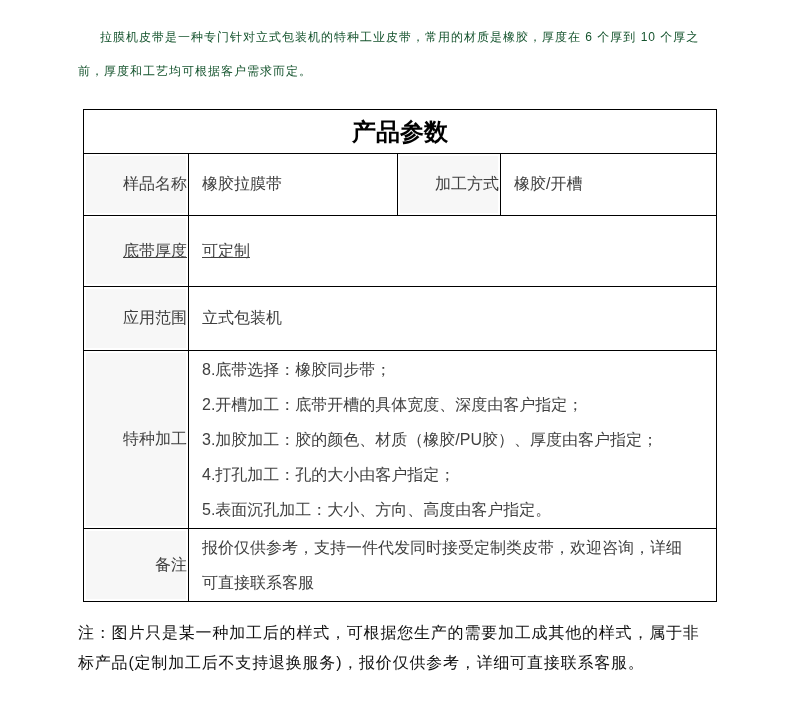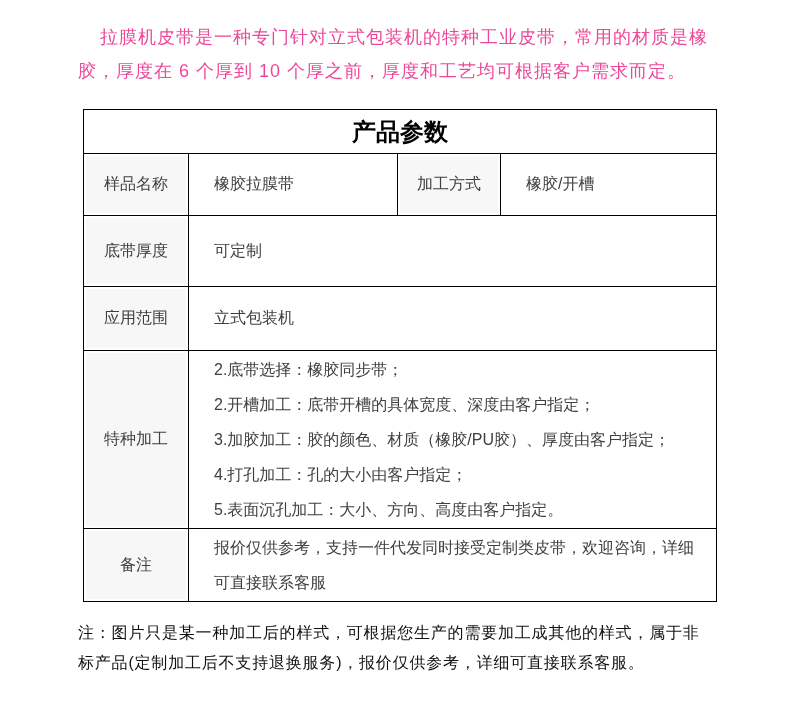--- a/index.html
+++ b/index.html
@@ -13,24 +13,24 @@
     width: 800px;
     height: 713px;
     background: #ffffff;
     overflow: hidden;
   }
   .intro {
     margin: 0;
     padding-top: 20px;
     margin-left: 78px;
     width: 646px;
-    font-size: 18px;
+    font-size: 12px;
     line-height: 34px;
     letter-spacing: 1px;
-    color: #ec4899;
+    color: #14532d;
     text-indent: 22px;
     word-break: break-all;
   }
   table.spec {
     margin-left: 83px;
     margin-top: 21px;
     width: 633px;
     border-collapse: collapse;
     table-layout: fixed;
     color: #404040;
@@ -44,30 +44,30 @@
     height: 41px;
     text-align: center;
     font-size: 24px;
     font-weight: bold;
     color: #000000;
     background: #ffffff;
   }
   td.lbl {
     background: #f7f7f7;
     box-shadow: inset 0 0 0 2px #ffffff;
-    text-align: center;
+    text-align: right;
   }
   td.val {
     background: #ffffff;
-    padding-left: 25px;
+    padding-left: 13px;
     padding-right: 8px;
   }
   tr.r1 { height: 62px; }
   tr.r2 { height: 47px; }
-  tr.r3 { height: 71px; }
+  tr.r3 { height: 71px; text-decoration: underline; }
   tr.r4 { height: 64px; font-family: Liberation Serif, serif; }
   tr.r5 { height: 176px; }
   tr.r6 { height: 71px; }
   .multiline div { line-height: 35px; }
   .footnote {
     margin: 0;
     margin-top: 16px;
     margin-left: 78px;
     width: 625px;
     font-size: 16px;
@@ -105,21 +105,21 @@
         <td class="lbl">底带厚度</td>
         <td class="val" colspan="3">可定制</td>
       </tr>
       <tr class="r4">
         <td class="lbl">应用范围</td>
         <td class="val" colspan="3">立式包装机</td>
       </tr>
       <tr class="r5">
         <td class="lbl">特种加工</td>
         <td class="val multiline" colspan="3">
-          <div>2.底带选择：橡胶同步带；</div>
+          <div>8.底带选择：橡胶同步带；</div>
           <div>2.开槽加工：底带开槽的具体宽度、深度由客户指定；</div>
           <div>3.加胶加工：胶的颜色、材质（橡胶/PU胶）、厚度由客户指定；</div>
           <div>4.打孔加工：孔的大小由客户指定；</div>
           <div>5.表面沉孔加工：大小、方向、高度由客户指定。</div>
         </td>
       </tr>
       <tr class="r6">
         <td class="lbl">备注</td>
         <td class="val multiline" colspan="3">
           <div>报价仅供参考，支持一件代发同时接受定制类皮带，欢迎咨询，详细</div>

